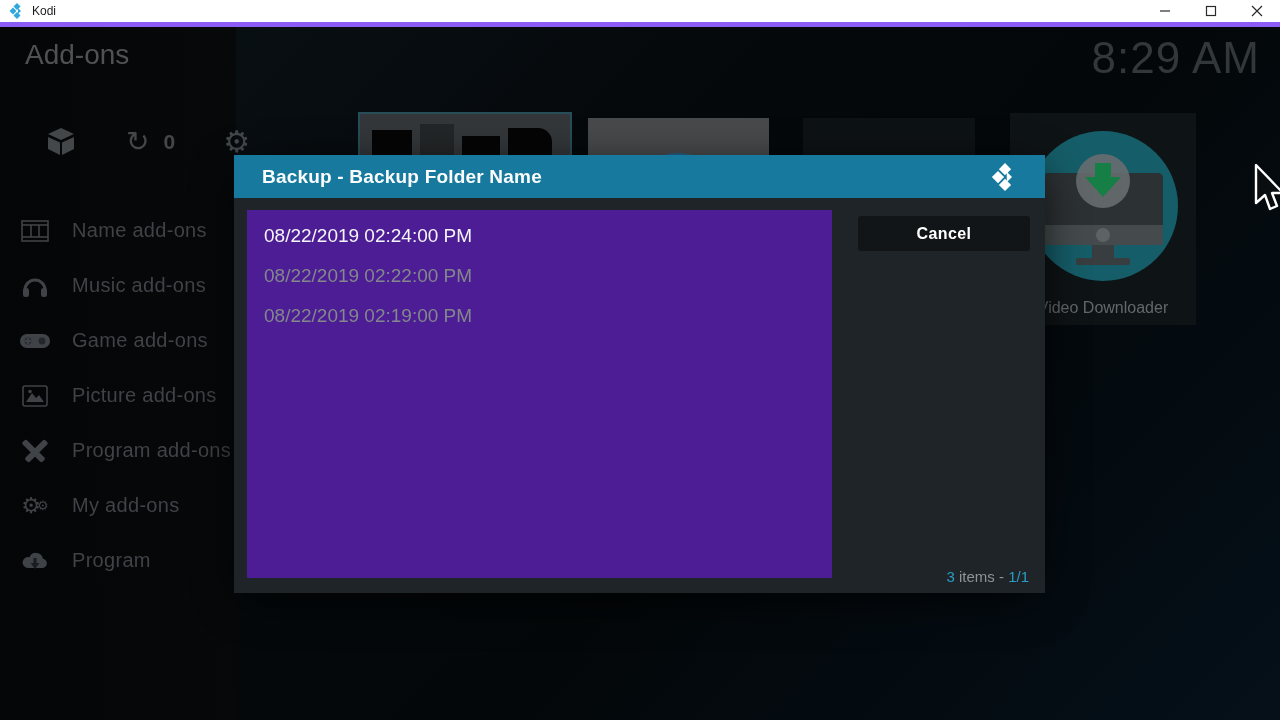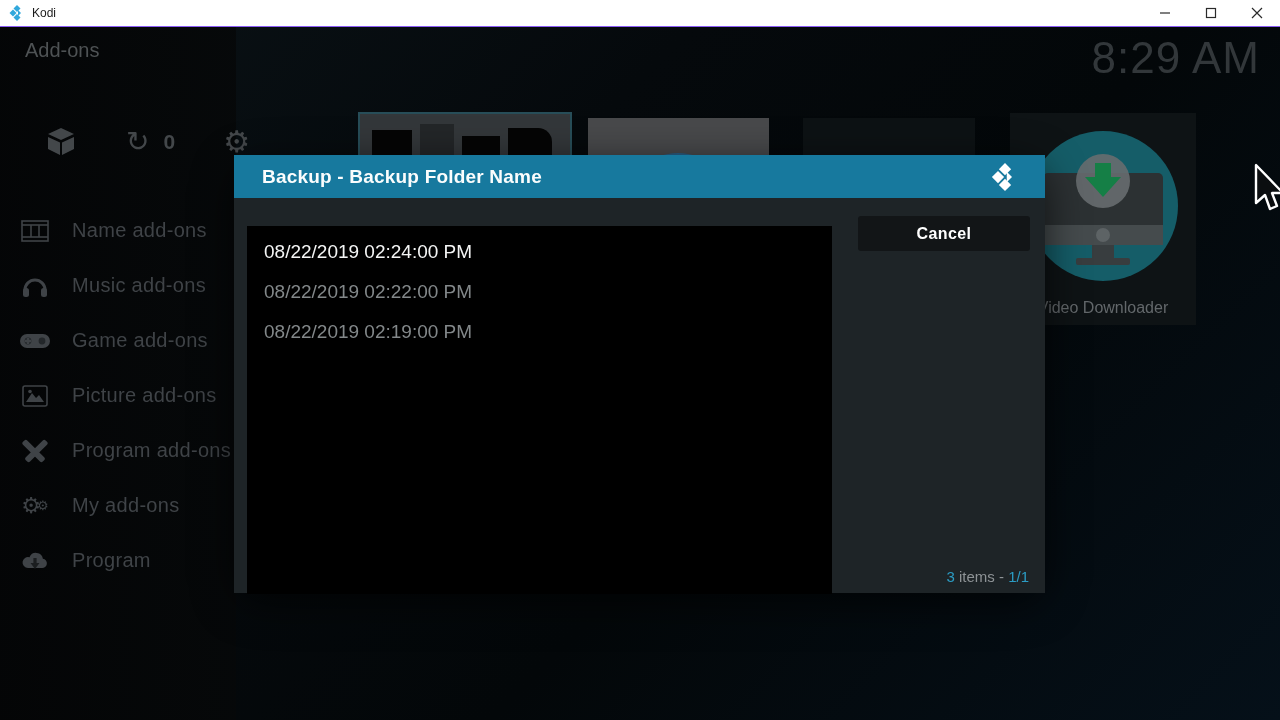--- a/index.html
+++ b/index.html
@@ -1,21 +1,21 @@
 <!DOCTYPE html>
 <html><head>
 <meta charset="utf-8">
 <style>
   * { margin:0; padding:0; box-sizing:border-box; }
   html,body { width:1280px; height:720px; overflow:hidden; background:#000;
               font-family:"Liberation Sans", sans-serif; }
 
   
   .titlebar { position:absolute; left:0; top:0; width:1280px; height:27px;
-              background:#ffffff; border-bottom:1px solid #8b5cf6;
+              background:#ffffff; border-bottom:5px solid #8b5cf6;
               display:flex; align-items:center; z-index:50; }
   .titlebar .logo { width:16px; height:16px; margin-left:9px; }
   .titlebar .apptitle { margin-left:7px; font-size:12px; color:#1b1b1b; }
   .win-controls { margin-left:auto; display:flex; height:100%; }
   .win-btn { width:46px; height:100%; display:flex; align-items:center; justify-content:center;
              font-size:13px; color:#2a2a2a; cursor:default; }
   .win-btn svg { display:block; }
 
   
   .app { position:absolute; left:0; top:27px; width:1280px; height:693px; overflow:hidden;
@@ -39,21 +39,21 @@
   .tile4 { left:1010px; top:86px; width:186px; height:212px; background:#0e1315; }
   .tile4 .circ { position:absolute; left:18px; top:18px; width:150px; height:150px;
                  border-radius:50%; background:#155d68; }
   .tile4 .label { position:absolute; left:0; bottom:8px; width:100%; text-align:center;
                   font-size:16px; color:#63686b; }
   .tile4 svg.monitor { position:absolute; left:28px; top:38px; }
 
   
   .sidebar { position:absolute; left:0; top:0; width:236px; height:693px;
              background:linear-gradient(to right, rgba(4,5,6,.96), rgba(6,8,9,.92)); }
-  .page-title { position:absolute; left:25px; top:12px; font-size:20px; font-weight:300;
+  .page-title { position:absolute; left:25px; top:12px; font-size:28px; font-weight:300;
                 color:#4e5254; }
   .side-toolbar { position:absolute; left:0; top:95px; width:236px; height:40px;
                   display:flex; align-items:center; color:#43474a; }
   .tb-icon { display:flex; align-items:center; justify-content:center; }
   .tb-box { margin-left:46px; }
   .tb-refresh { margin-left:50px; font-size:28px; line-height:26px; }
   .tb-count { margin-left:14px; font-size:21px; font-weight:bold; color:#43474a; }
   .tb-gear { margin-left:48px; font-size:30px; line-height:28px; }
 
   .menu { position:absolute; left:0; top:176px; width:260px; }
@@ -64,22 +64,22 @@
                          white-space:nowrap; }
 
   
   .dialog { position:absolute; left:234px; top:128px; width:811px; height:438px; z-index:20;
             box-shadow:0 10px 40px rgba(0,0,0,.65);border-radius:29px; }
   .dlg-header { height:43px; background:#17799e; display:flex; align-items:center; }
   .dlg-title { margin-left:28px; font-size:19px; font-weight:bold; color:#fbfdfd;
                letter-spacing:.2px; }
   .dlg-logo { margin-left:auto; margin-right:26px; width:28px; height:28px; }
   .dlg-body { position:relative; height:395px; background:#1e2427; }
-  .dlg-list { position:absolute; left:13px; top:28px; width:585px; height:368px;
-              background:#000000; padding-top:6px; }
+  .dlg-list { position:absolute; left:13px; top:12px; width:585px; height:368px;
+              background:#4c1d95; padding-top:6px; }
   .dlg-row { height:40px; line-height:40px; padding-left:17px; font-size:19px; color:#83888a; }
   .dlg-row.focused { color:#f4f5f5; }
   .dlg-cancel { position:absolute; left:624px; top:18px; width:172px; height:35px;
                 background:#121517; border:none; border-radius:3px; color:#ffffff;
                 font-size:16px; font-weight:bold; font-family:inherit; letter-spacing:.4px;
                 display:flex; align-items:center; justify-content:center; cursor:pointer; }
   .dlg-footer { position:absolute; right:16px; bottom:8px; font-size:15px; color:#8e9396;margin-top:39px; }
   .dlg-footer .accent { color:#2b9cc4; }
 
   

